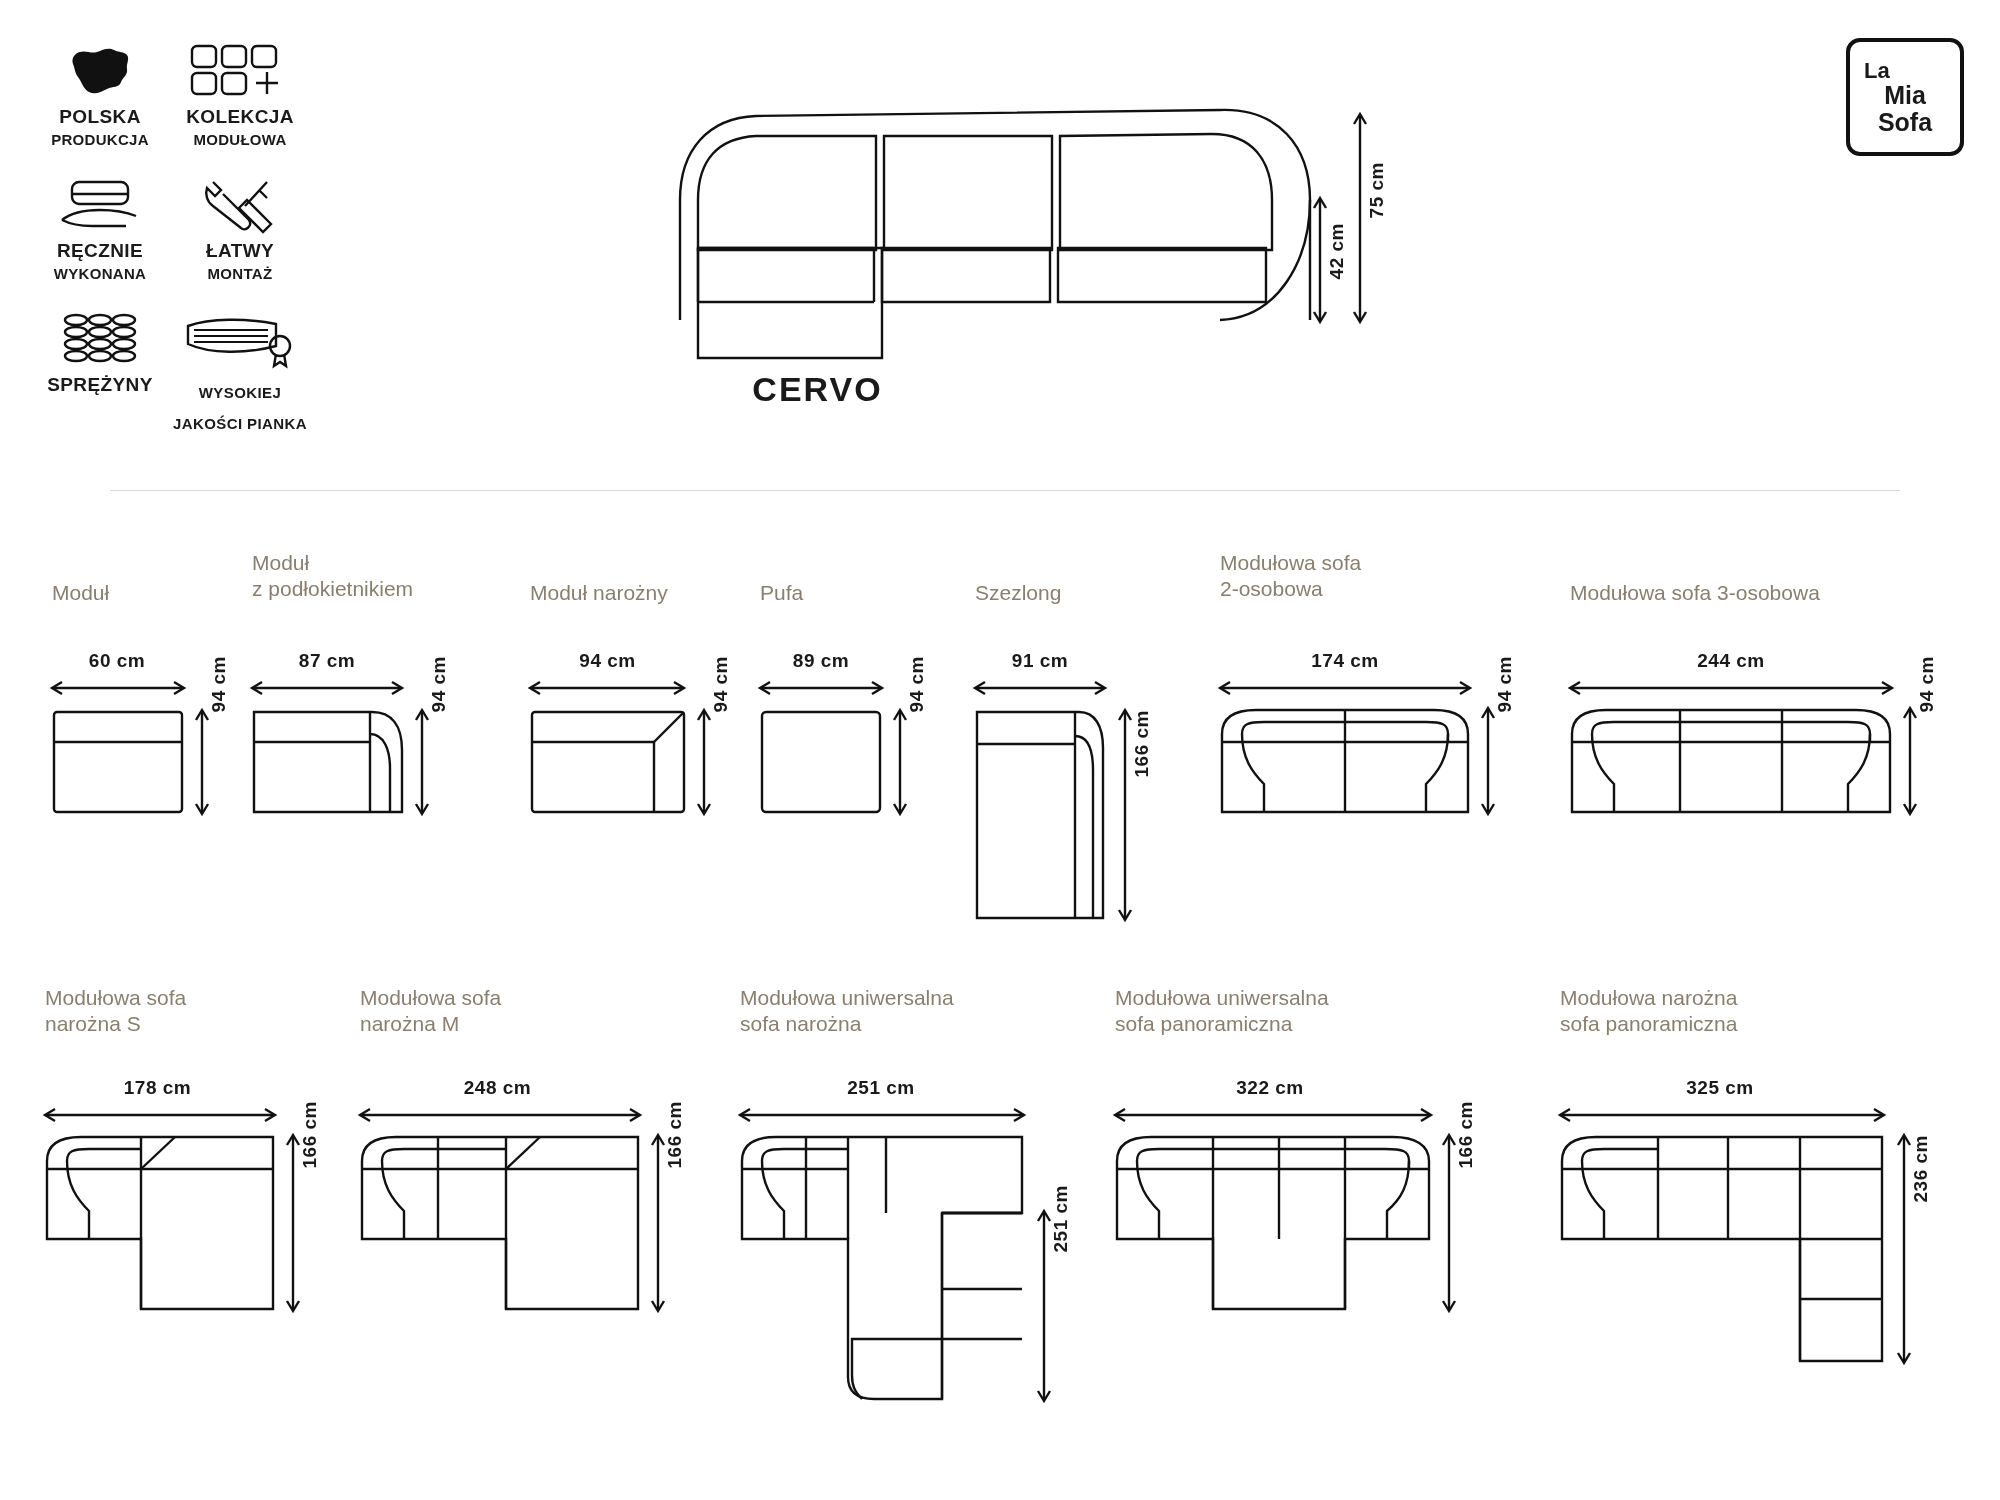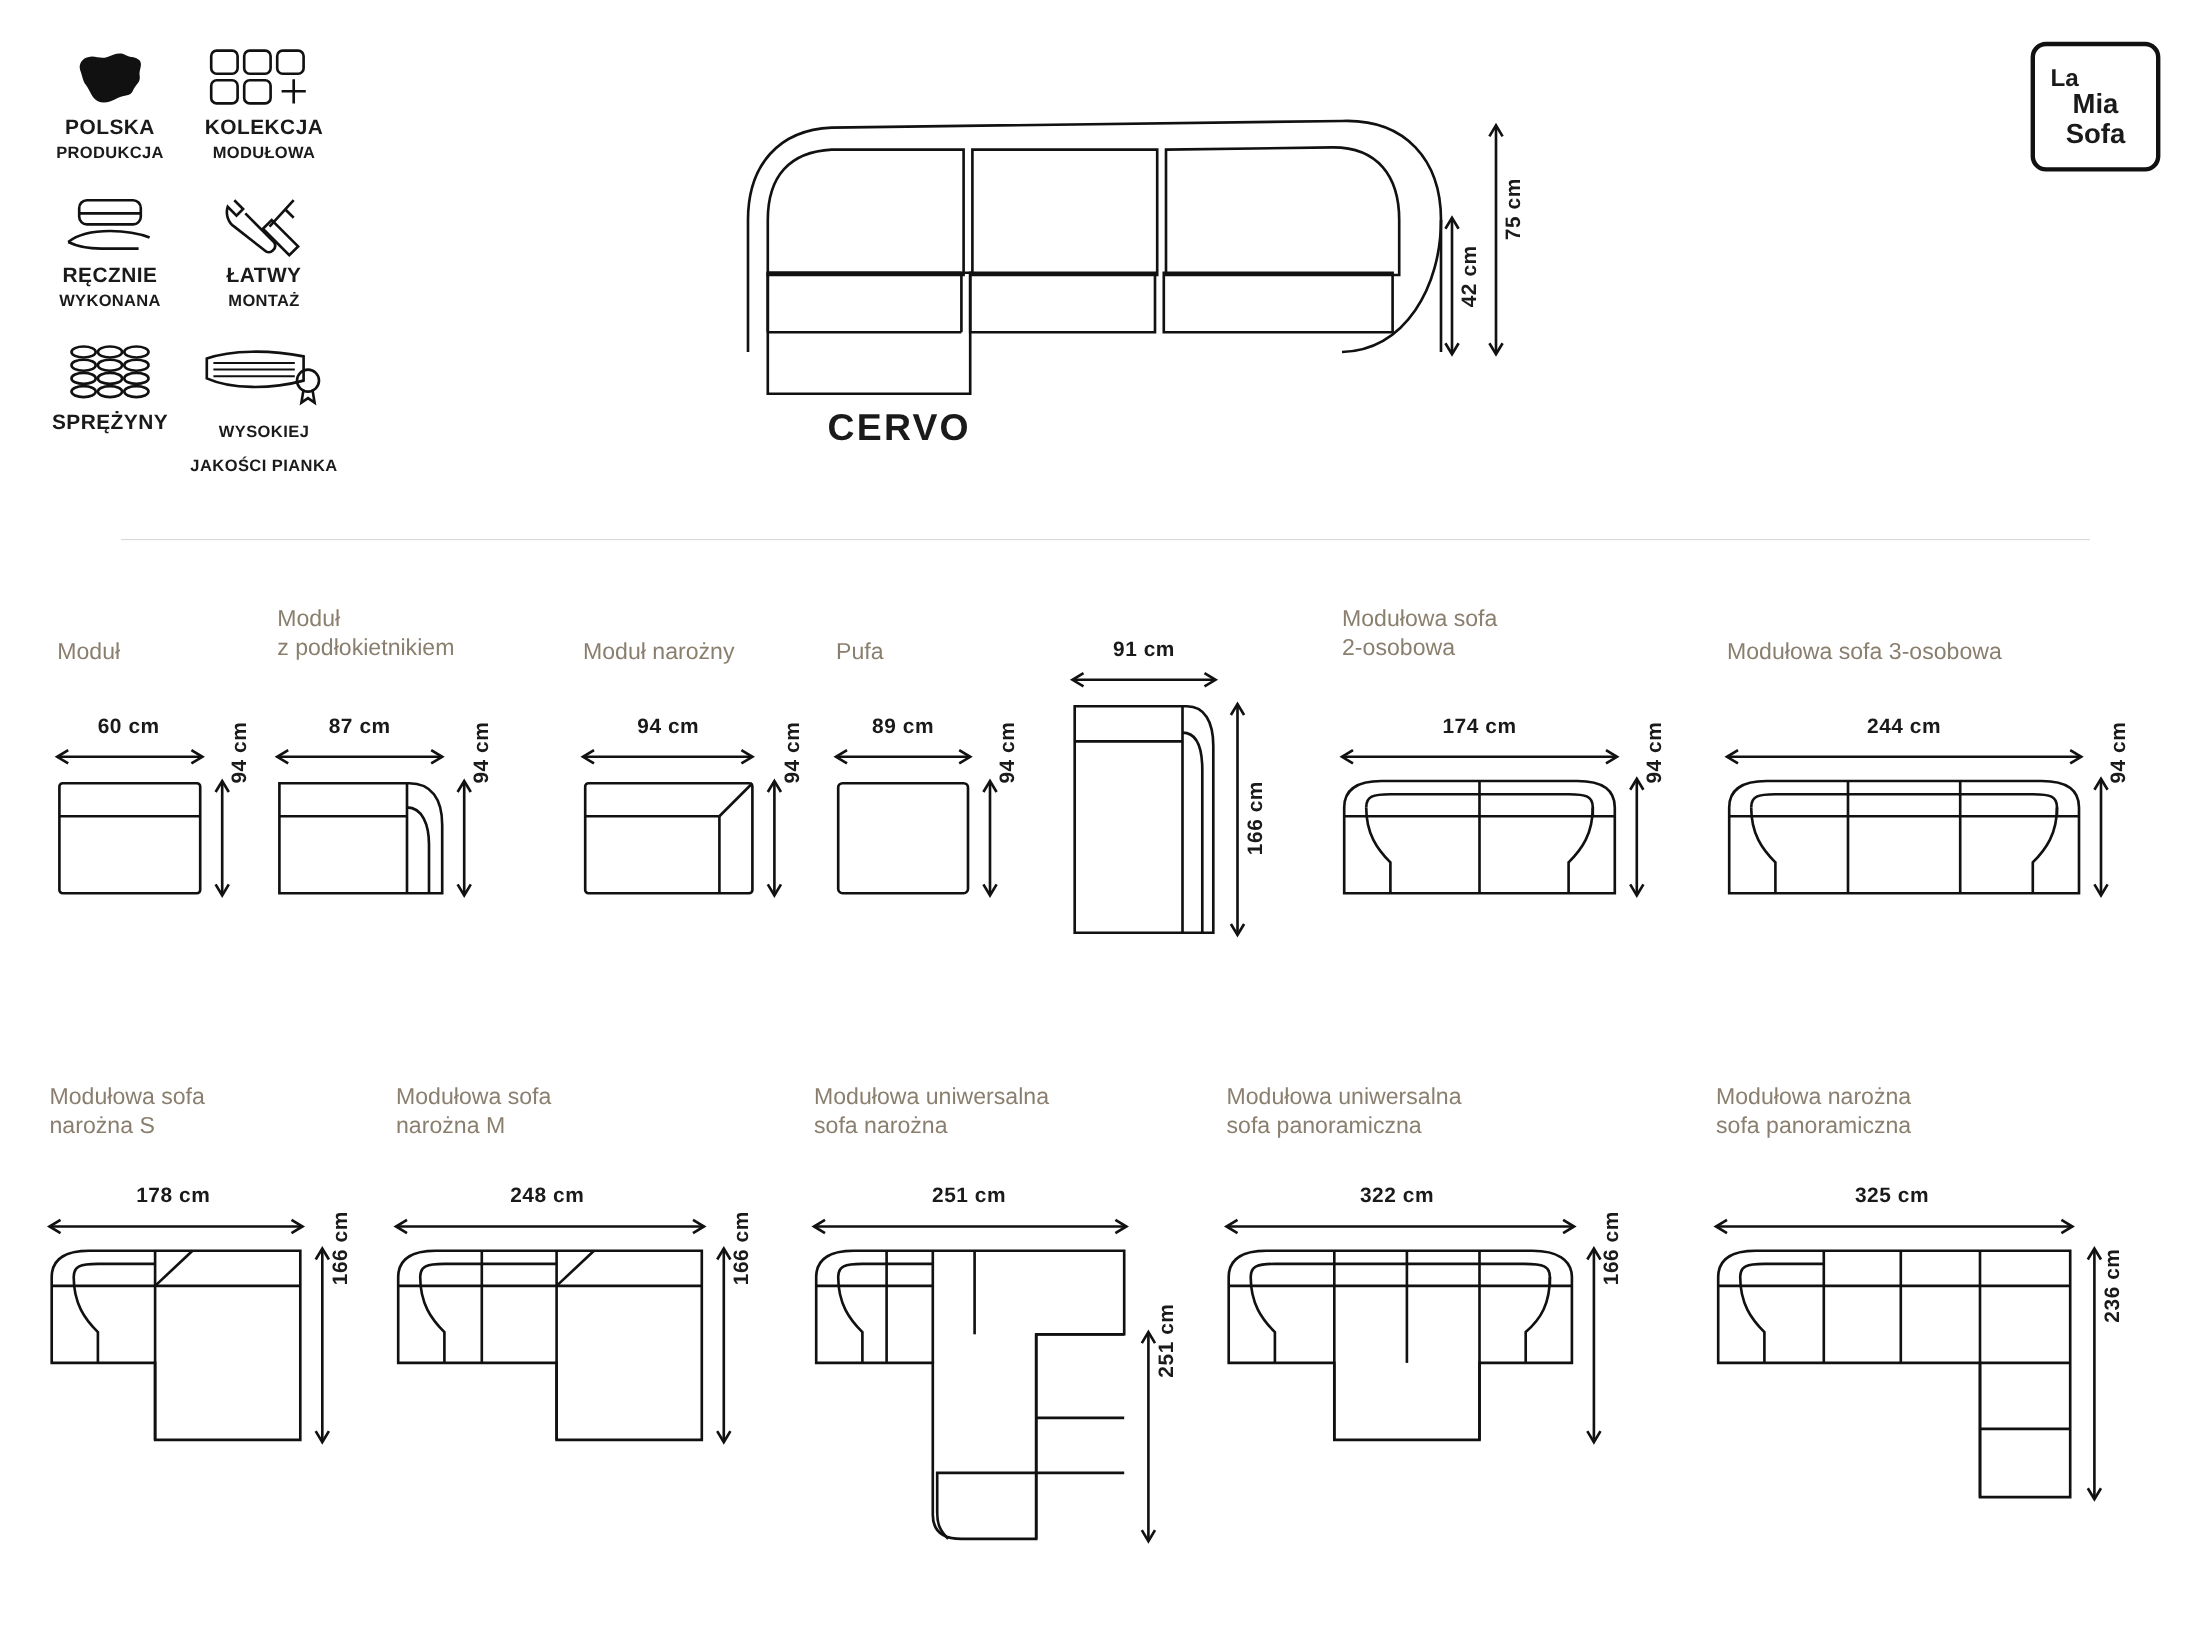--- a/index.html
+++ b/index.html
@@ -296,20 +296,21 @@
           <path d="M134 48 L140 38 L146 48"></path>
           <path d="M134 132 L140 142 L146 132"></path>
       </g>
     </svg>
     <div style="position:absolute;left:146px;top:76px;">
       <span class="vdim">94 cm</span>
     </div>
   </div>
 
   <div class="row" style="left:975px;top:580px;width:200px;">
+    <div class="label" style="height:70px;white-space:pre-line;">Szezlong</div>
     <div class="dim" style="text-align:center;width:130px;">91 cm</div>
     <svg width="200" height="260" viewBox="0 0 200 260">
       <g class="ln">
         <path d="M2 16 L128 16"></path>
           <path d="M10 10 L0 16 L10 22"></path>
           <path d="M120 10 L130 16 L120 22"></path>
       </g>
       <g class="ln">
         <path d="M2 40 L104 40 C120 40 128 54 128 76 L128 246 L2 246 Z"></path>
         <path d="M2 72 L100 72"></path>

